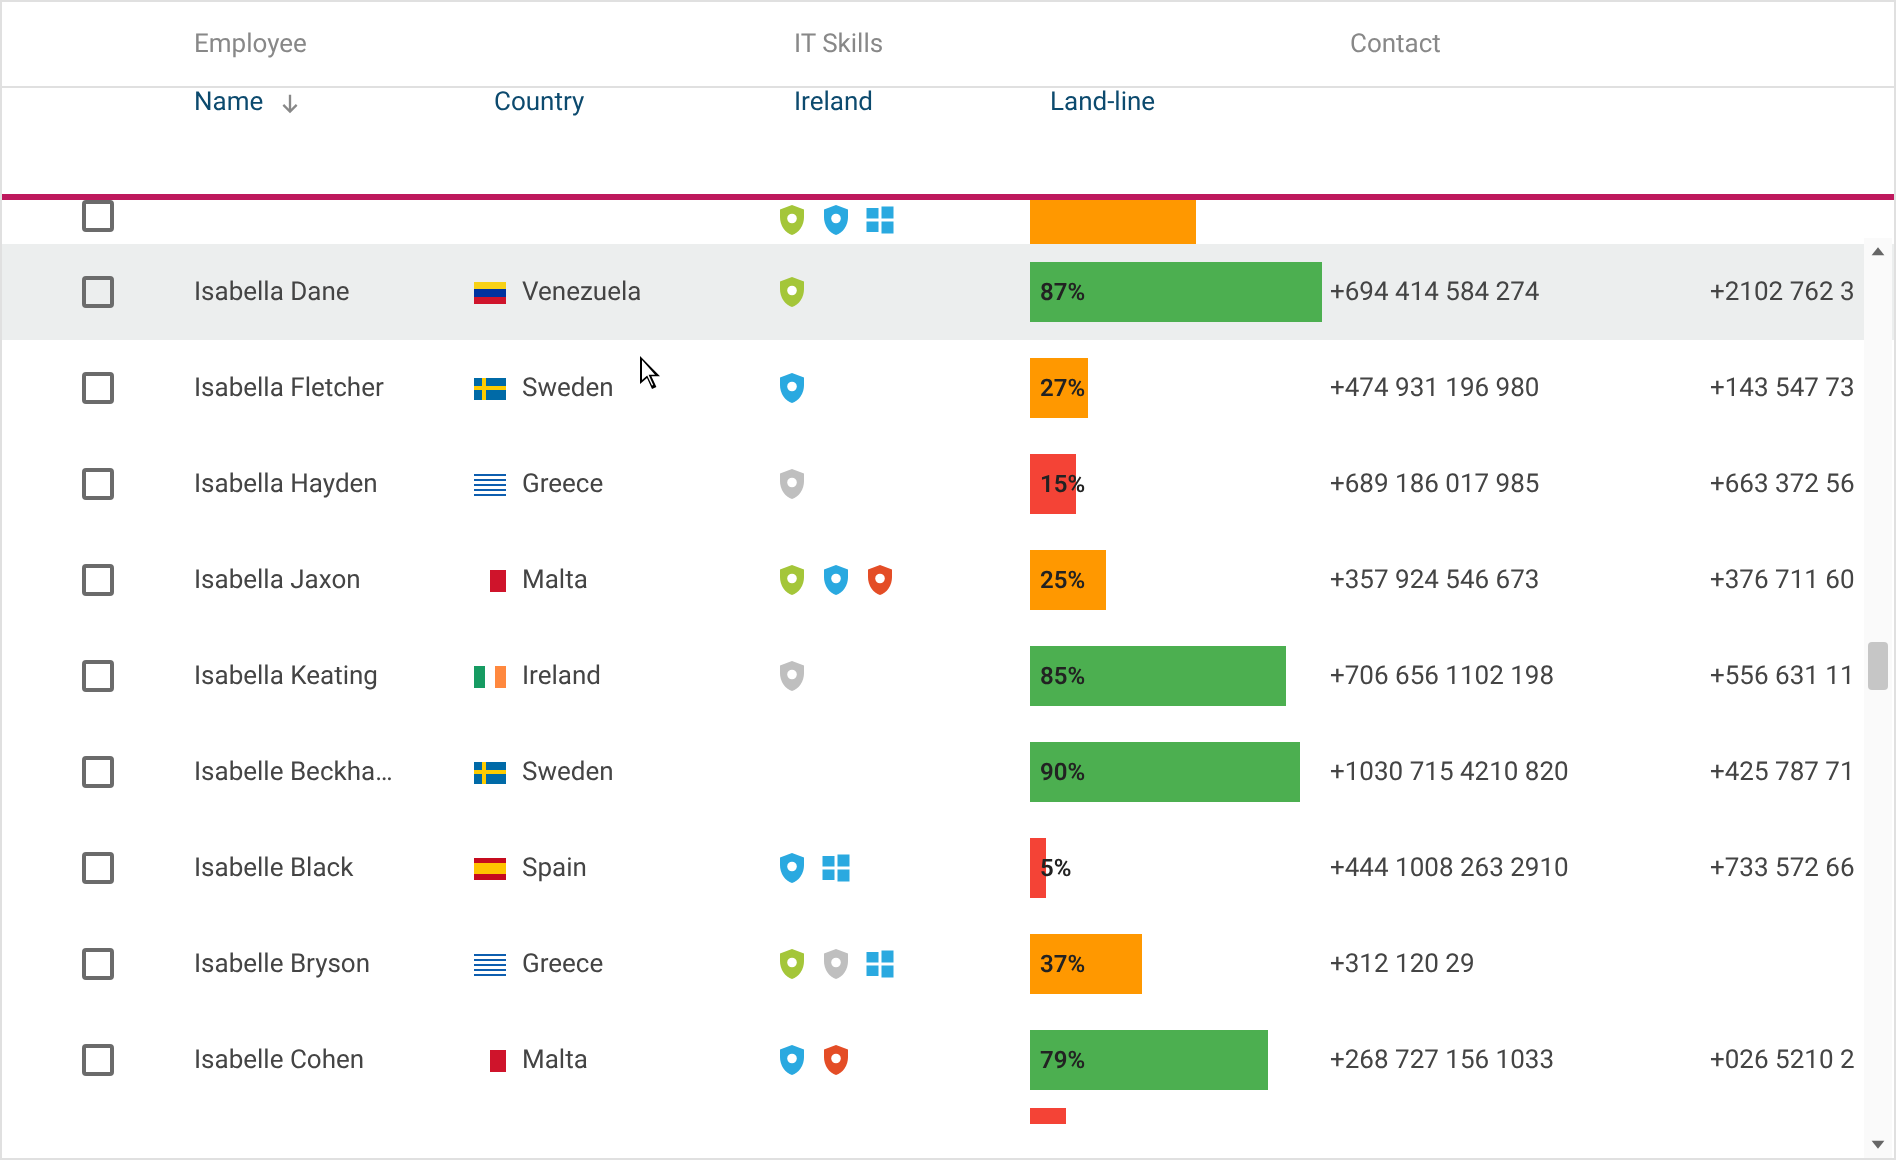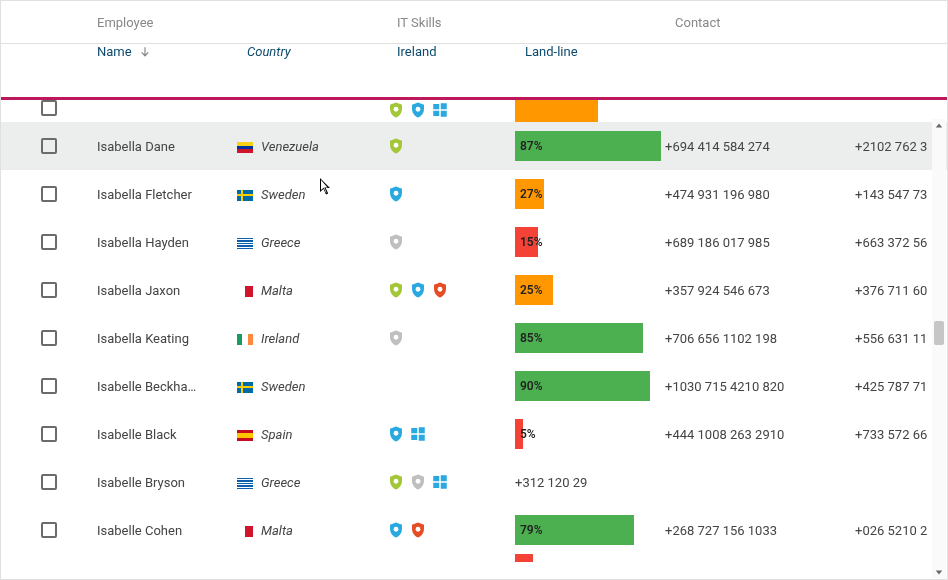--- a/index.html
+++ b/index.html
@@ -6,21 +6,21 @@
   .wrap{width:948px;height:580px;position:relative;overflow:hidden;border:1px solid #e0e0e0;box-sizing:border-box;}
   .hdr-group{display:flex;height:43px;border-bottom:1px solid #e0e0e0;box-sizing:border-box;align-items:center;}
   .hdr-group>div{color:#888;font-size:13px;}
   .spacer-col{width:96px;flex:0 0 96px;}
   .hg-emp{width:300px;flex:0 0 300px;}
   .hg-it{width:278px;flex:0 0 278px;}
   .hg-contact{flex:1;}
   .hdr-cols{display:flex;height:56px;border-bottom:3px solid #be185d;box-sizing:border-box;align-items:flex-start;color:#0c4a6e;}
   .col-chk{width:96px;flex:0 0 96px;display:flex;justify-content:center;}
   .col-name{width:150px;flex:0 0 150px;display:flex;align-items:center;gap:6px;}
-  .col-country{width:150px;flex:0 0 150px;font-style:italic;}
+  .col-country{width:150px;flex:0 0 150px;}
   .col-skills{width:128px;flex:0 0 128px;}
   .col-prof{width:150px;flex:0 0 150px;}
   .col-mobile{width:190px;flex:0 0 190px;}
   .col-land{flex:1;white-space:nowrap;overflow:hidden;}
   .body{height:462px;overflow:hidden;position:relative;}
   .row{display:flex;height:48px;align-items:center;border-bottom:0 solid #eee;box-sizing:border-box;}
   .row.partial-top{height:22px;align-items:flex-start;overflow:hidden;}
   .row.partial-bot{height:10px;align-items:flex-end;overflow:hidden;}
   .row.hover{background:#eceeee;}
   .row .cell{font-size:13px;color:#444;}
@@ -302,20 +302,23 @@
             <span class="sk">
               <svg viewBox="0 0 24 24">
                 <rect x="3" y="4" width="8" height="7" fill="#2aa9e0"></rect>
                 <rect x="13" y="3" width="8" height="8" fill="#2aa9e0"></rect>
                 <rect x="3" y="13" width="8" height="7" fill="#2aa9e0"></rect>
                 <rect x="13" y="13" width="8" height="8" fill="#2aa9e0"></rect>
               </svg>
             </span>
           </div>
         </div>
+        <div class="col-prof">
+          <div class="prof-bar bar-orange" style="width:56px">37%</div>
+        </div>
         <div class="col-land cell">+312 120 29</div>
       </div>
       <div class="row">
         <div class="col-chk">
           <div class="chkbox"></div>
         </div>
         <div class="col-name cell ellip">Isabelle Cohen</div>
         <div class="col-country cell"><span class="flag flag-mt"></span>Malta</div>
         <div class="col-skills cell">
           <div class="skill-icons">

